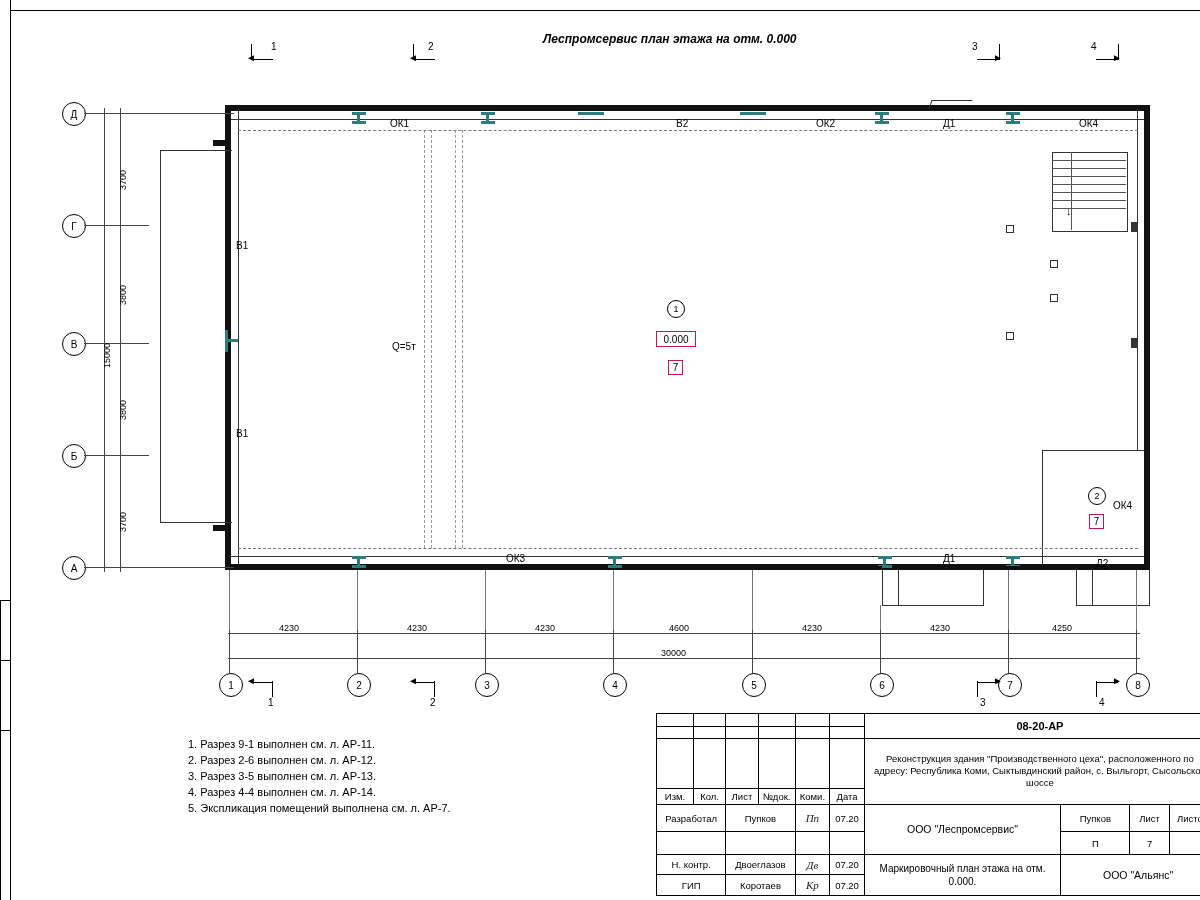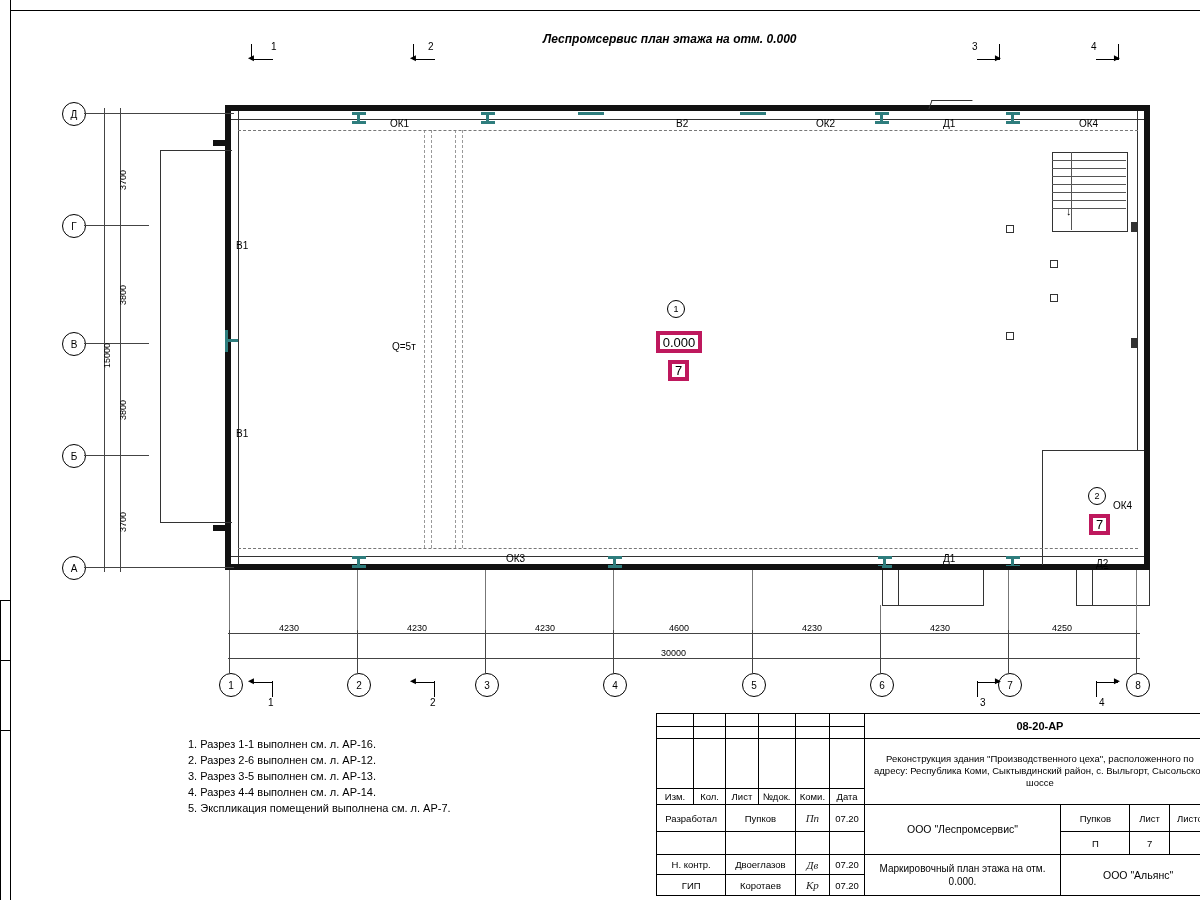--- a/index.html
+++ b/index.html
@@ -17,22 +17,22 @@
   .vl{width:1px;}
   .dash-h{position:absolute;height:0;border-top:1px dashed #777;}
   .dash-v{position:absolute;width:0;border-left:1px dashed #999;}
   .lbl{position:absolute;font-size:10px;white-space:nowrap;}
   .title{position:absolute;font-size:12px;font-style:italic;font-weight:bold;}
   .circ{position:absolute;border:1px solid #000;border-radius:50%;
         display:flex;align-items:center;justify-content:center;
         font-size:10px;background:#fff;}
   .bubble{width:22px;height:22px;}
   .small-bubble{width:16px;height:16px;font-size:9px;}
-  .box-lbl{position:absolute;border:4px solid #be185d;background:#fff;
-        display:flex;align-items:center;justify-content:center;font-size:13px;}
+  .box-lbl{position:absolute;border:1px solid #be185d;background:#fff;
+        display:flex;align-items:center;justify-content:center;font-size:10px;}
   .col{position:absolute;background:#2e7d7d;}
   .wall{position:absolute;background:#111;}
   .dimtext{position:absolute;font-size:9px;color:#000;}
   .vtext{position:absolute;font-size:9px;transform:rotate(-90deg);transform-origin:left top;white-space:nowrap;}
   
   #notes{position:absolute;left:188px;top:736px;font-size:11px;line-height:16px;}
   
   #stamp{position:absolute;left:656px;top:713px;width:560px;height:183px;}
   #stamp table{border-collapse:collapse;font-size:9.5px;width:100%;height:100%;table-layout:fixed;}
   #stamp td{border:1px solid #000;padding:0 2px;vertical-align:middle;text-align:center;}
@@ -264,21 +264,21 @@
   <div class="ln hl" style="left:977px;top:682px;width:22px;background:#000;"></div>
   <div class="lbl" style="left:980px;top:697px;">3</div>
   <div class="lbl" style="left:993px;top:675px;font-size:10px;">►</div>
 
   <div class="ln vl" style="left:1096px;top:681px;height:16px;background:#000;"></div>
   <div class="ln hl" style="left:1096px;top:682px;width:22px;background:#000;"></div>
   <div class="lbl" style="left:1099px;top:697px;">4</div>
   <div class="lbl" style="left:1112px;top:675px;font-size:10px;">►</div>
 
   <div id="notes">
-    <div>1. Разрез 1-1 выполнен см. л. АР-16.</div>
+    <div>1. Разрез 9-1 выполнен см. л. АР-11.</div>
     <div>2. Разрез 2-6 выполнен см. л. АР-12.</div>
     <div>3. Разрез 3-5 выполнен см. л. АР-13.</div>
     <div>4. Разрез 4-4 выполнен см. л. АР-14.</div>
     <div>5. Экспликация помещений выполнена см. л. АР-7.</div>
   </div>
 
   <div id="stamp">
     <table>
       <colgroup>
         <col style="width:32px">

